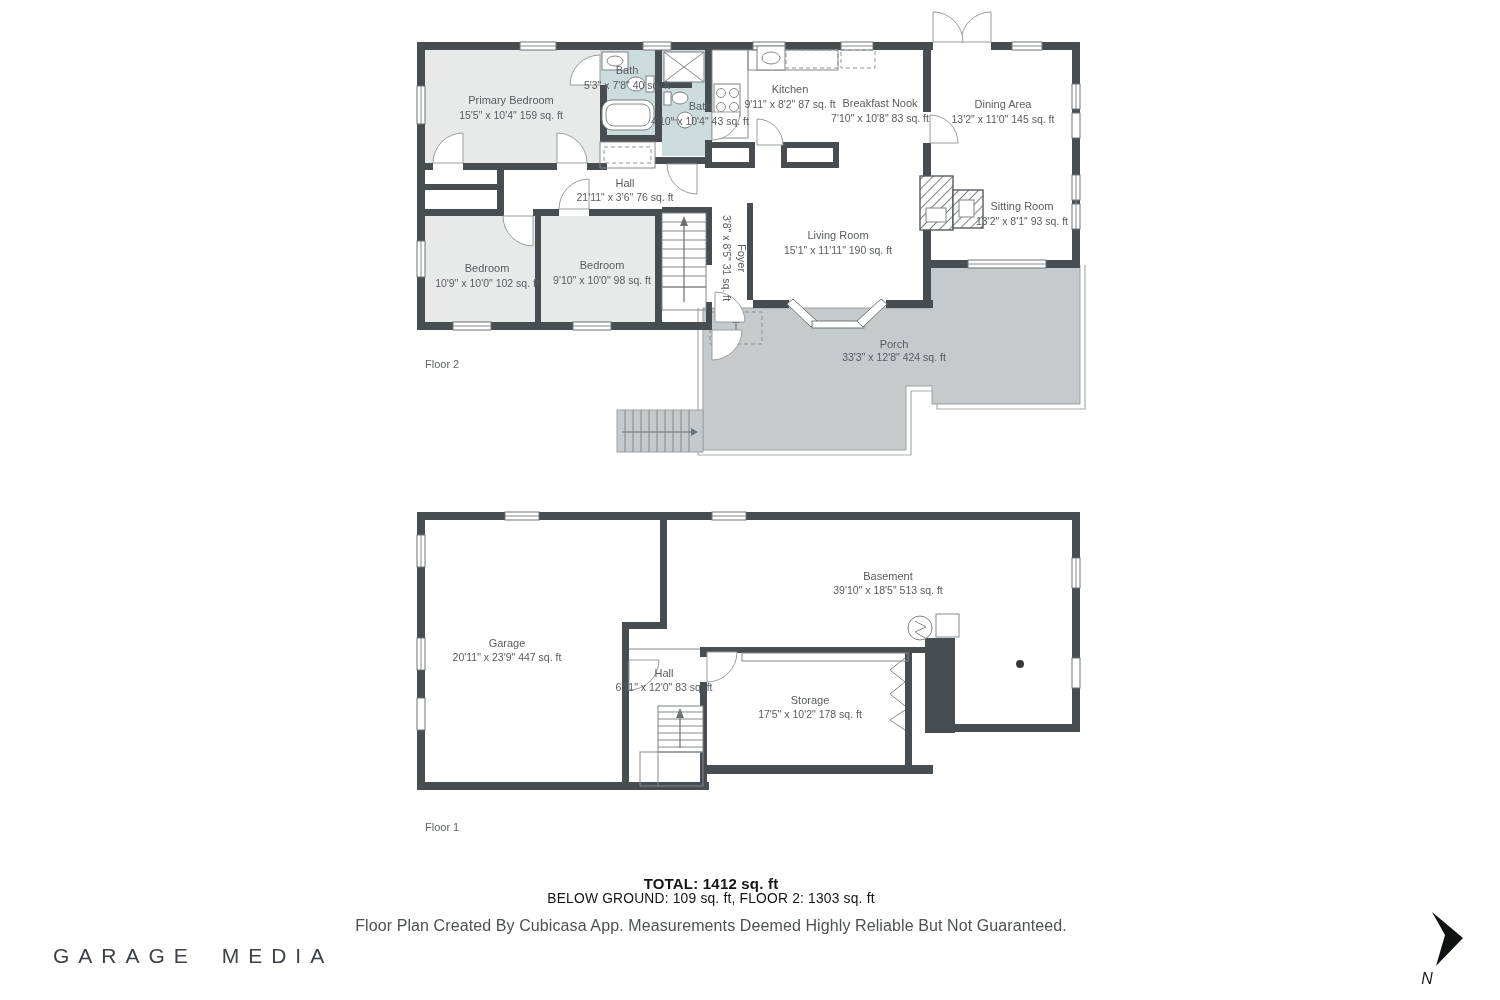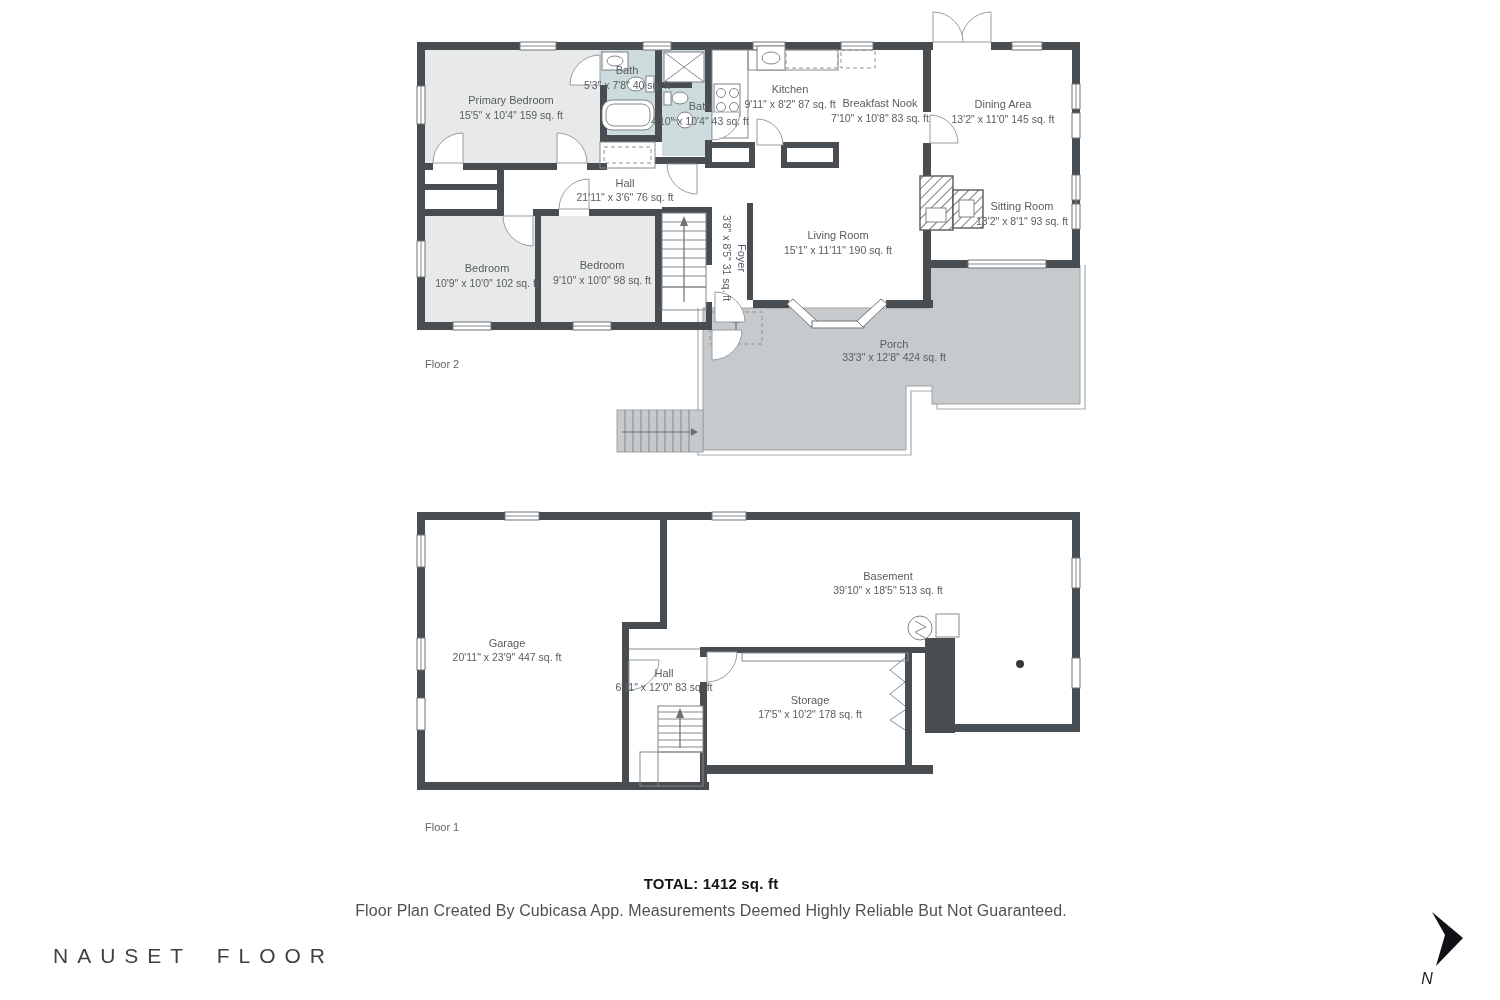--- a/index.html
+++ b/index.html
@@ -345,18 +345,19 @@
   </g>
 
   <g>
     <polygon fill="#101114" points="1432,912 1463,938 1436,966 1445,935"></polygon>
     <text class="north" x="1427" y="984">N</text>
   </g>
 </svg>
 
 <div class="summary">
   <div class="total">TOTAL: 1412 sq. ft</div>
+  <div>BELOW GROUND: 109 sq. ft, FLOOR 2: 1303 sq. ft</div>
   <div class="disc">Floor Plan Created By Cubicasa App. Measurements Deemed Highly Reliable But Not Guaranteed.</div>
 </div>
 
-<div class="watermark">NAUSET FLOOR</div>
+<div class="watermark">GARAGE MEDIA</div>
 
 </div>
 
 </body></html>

